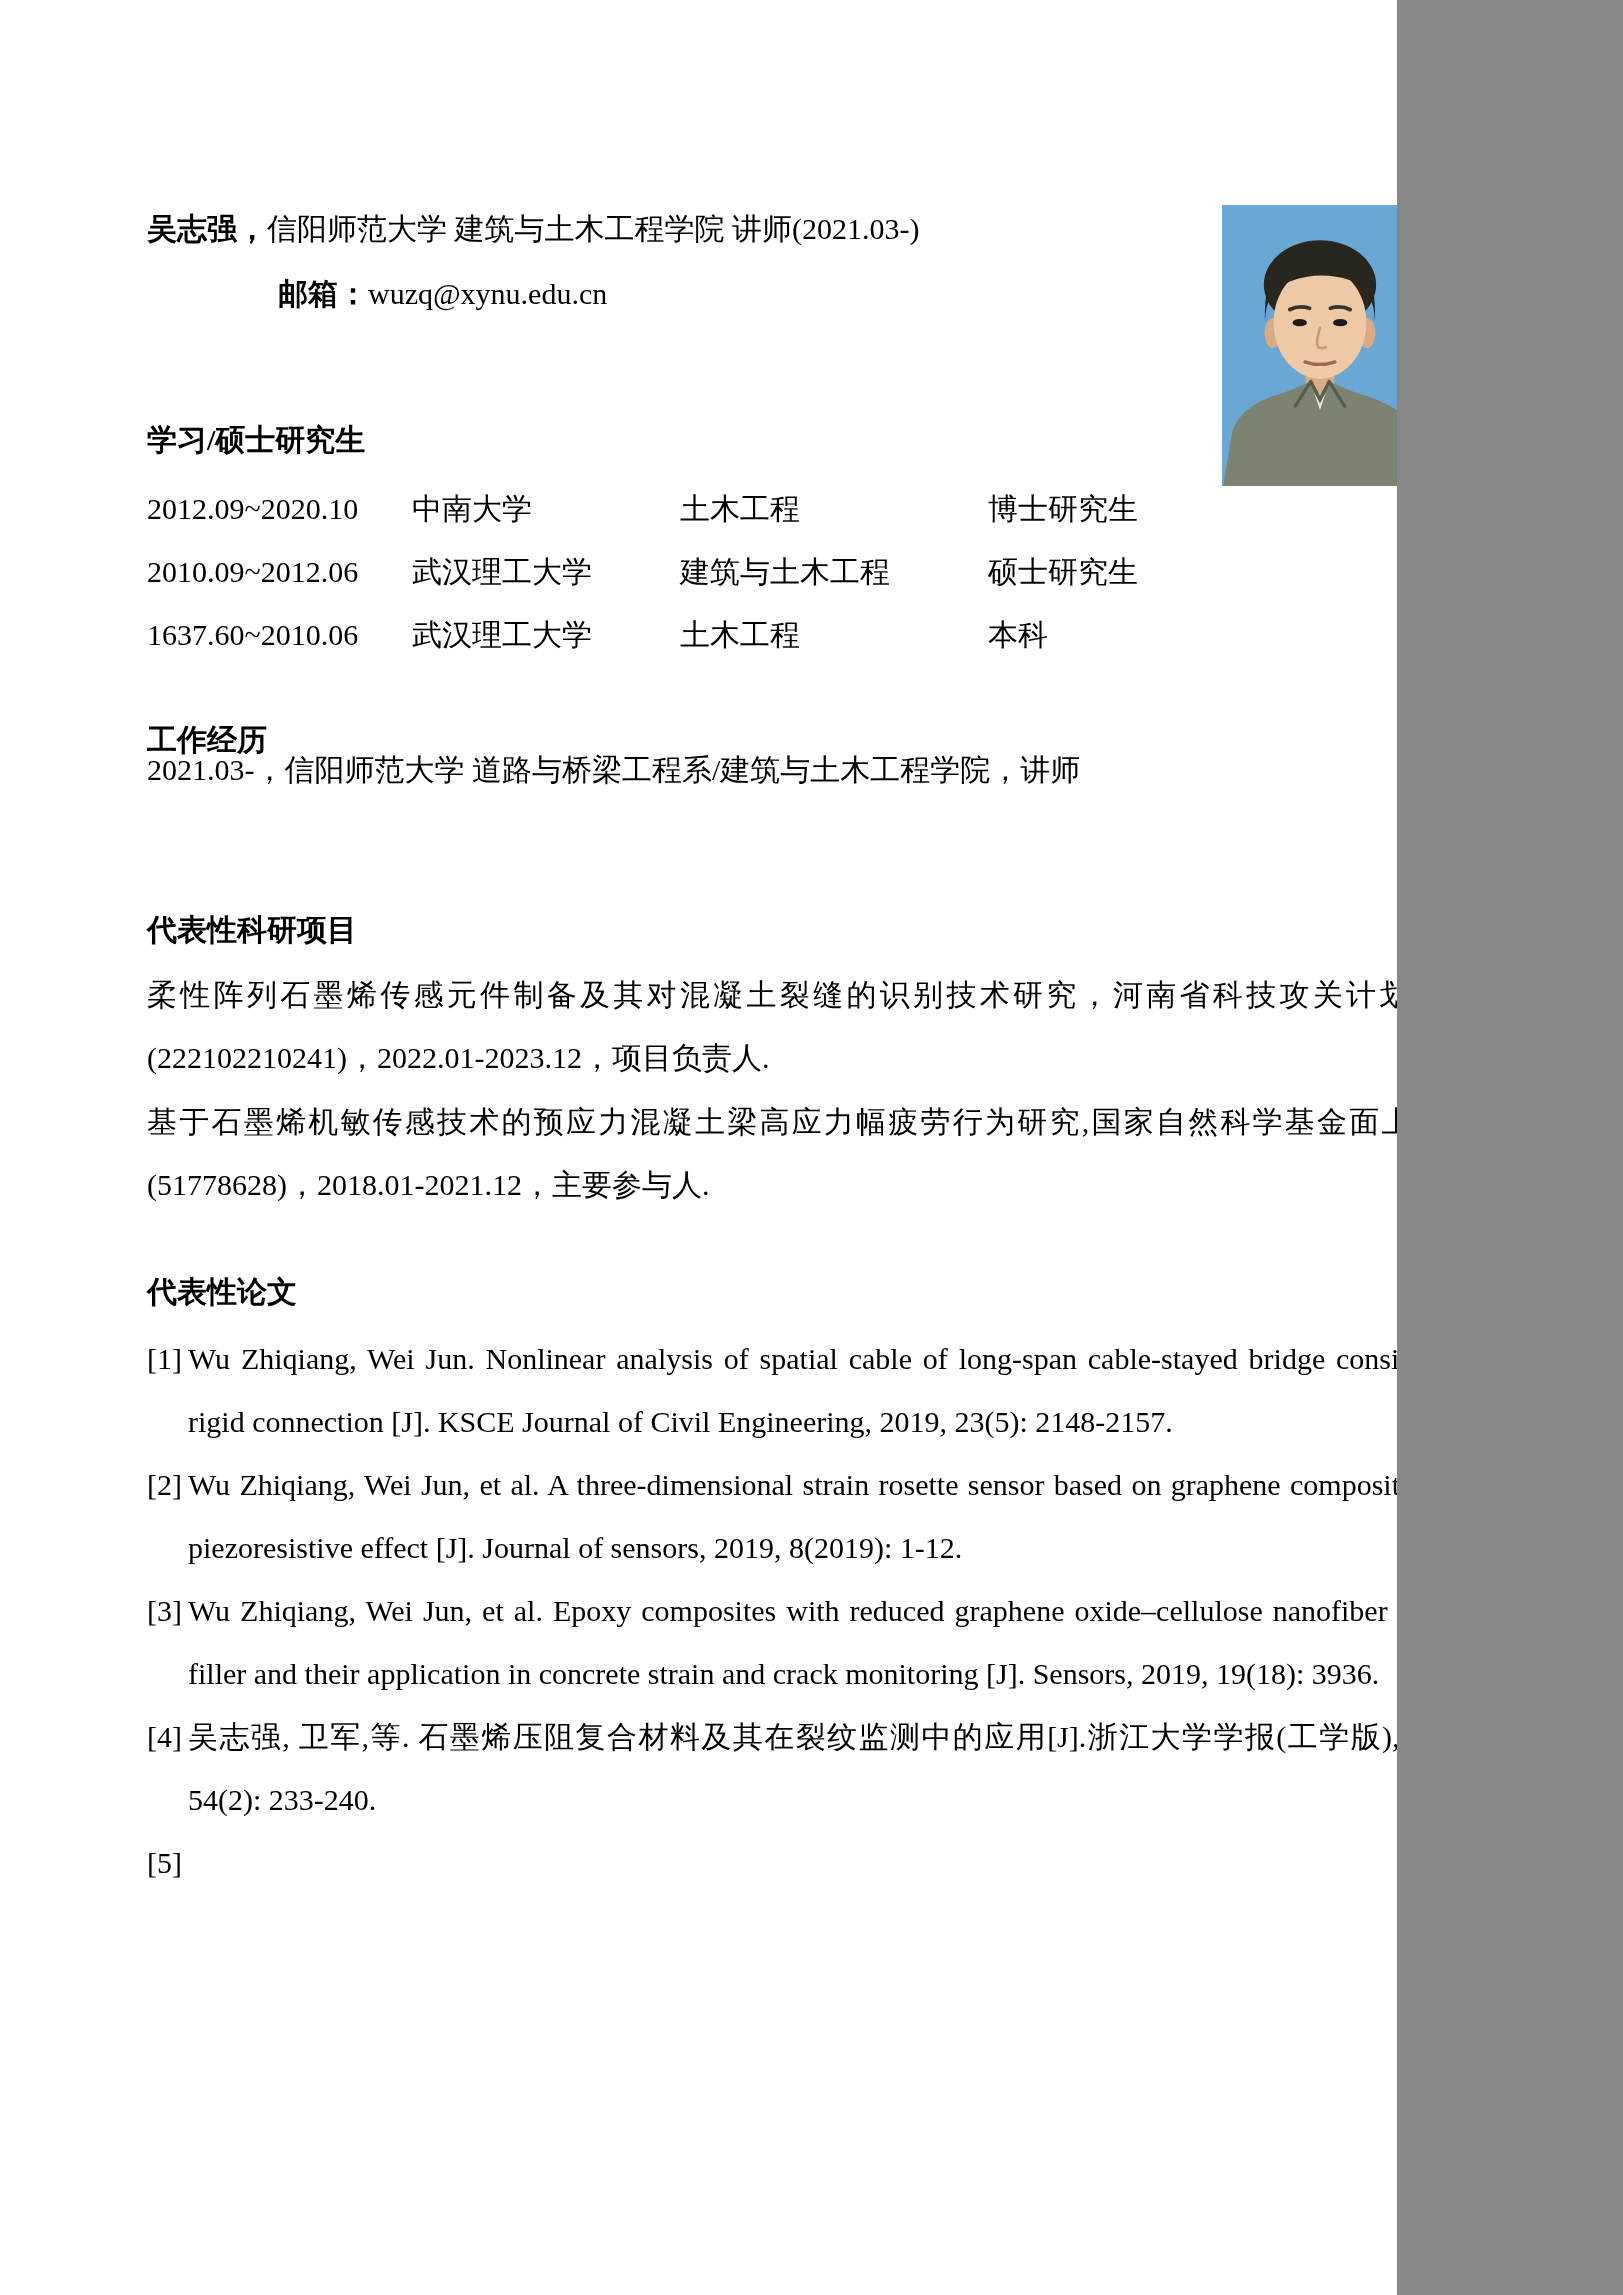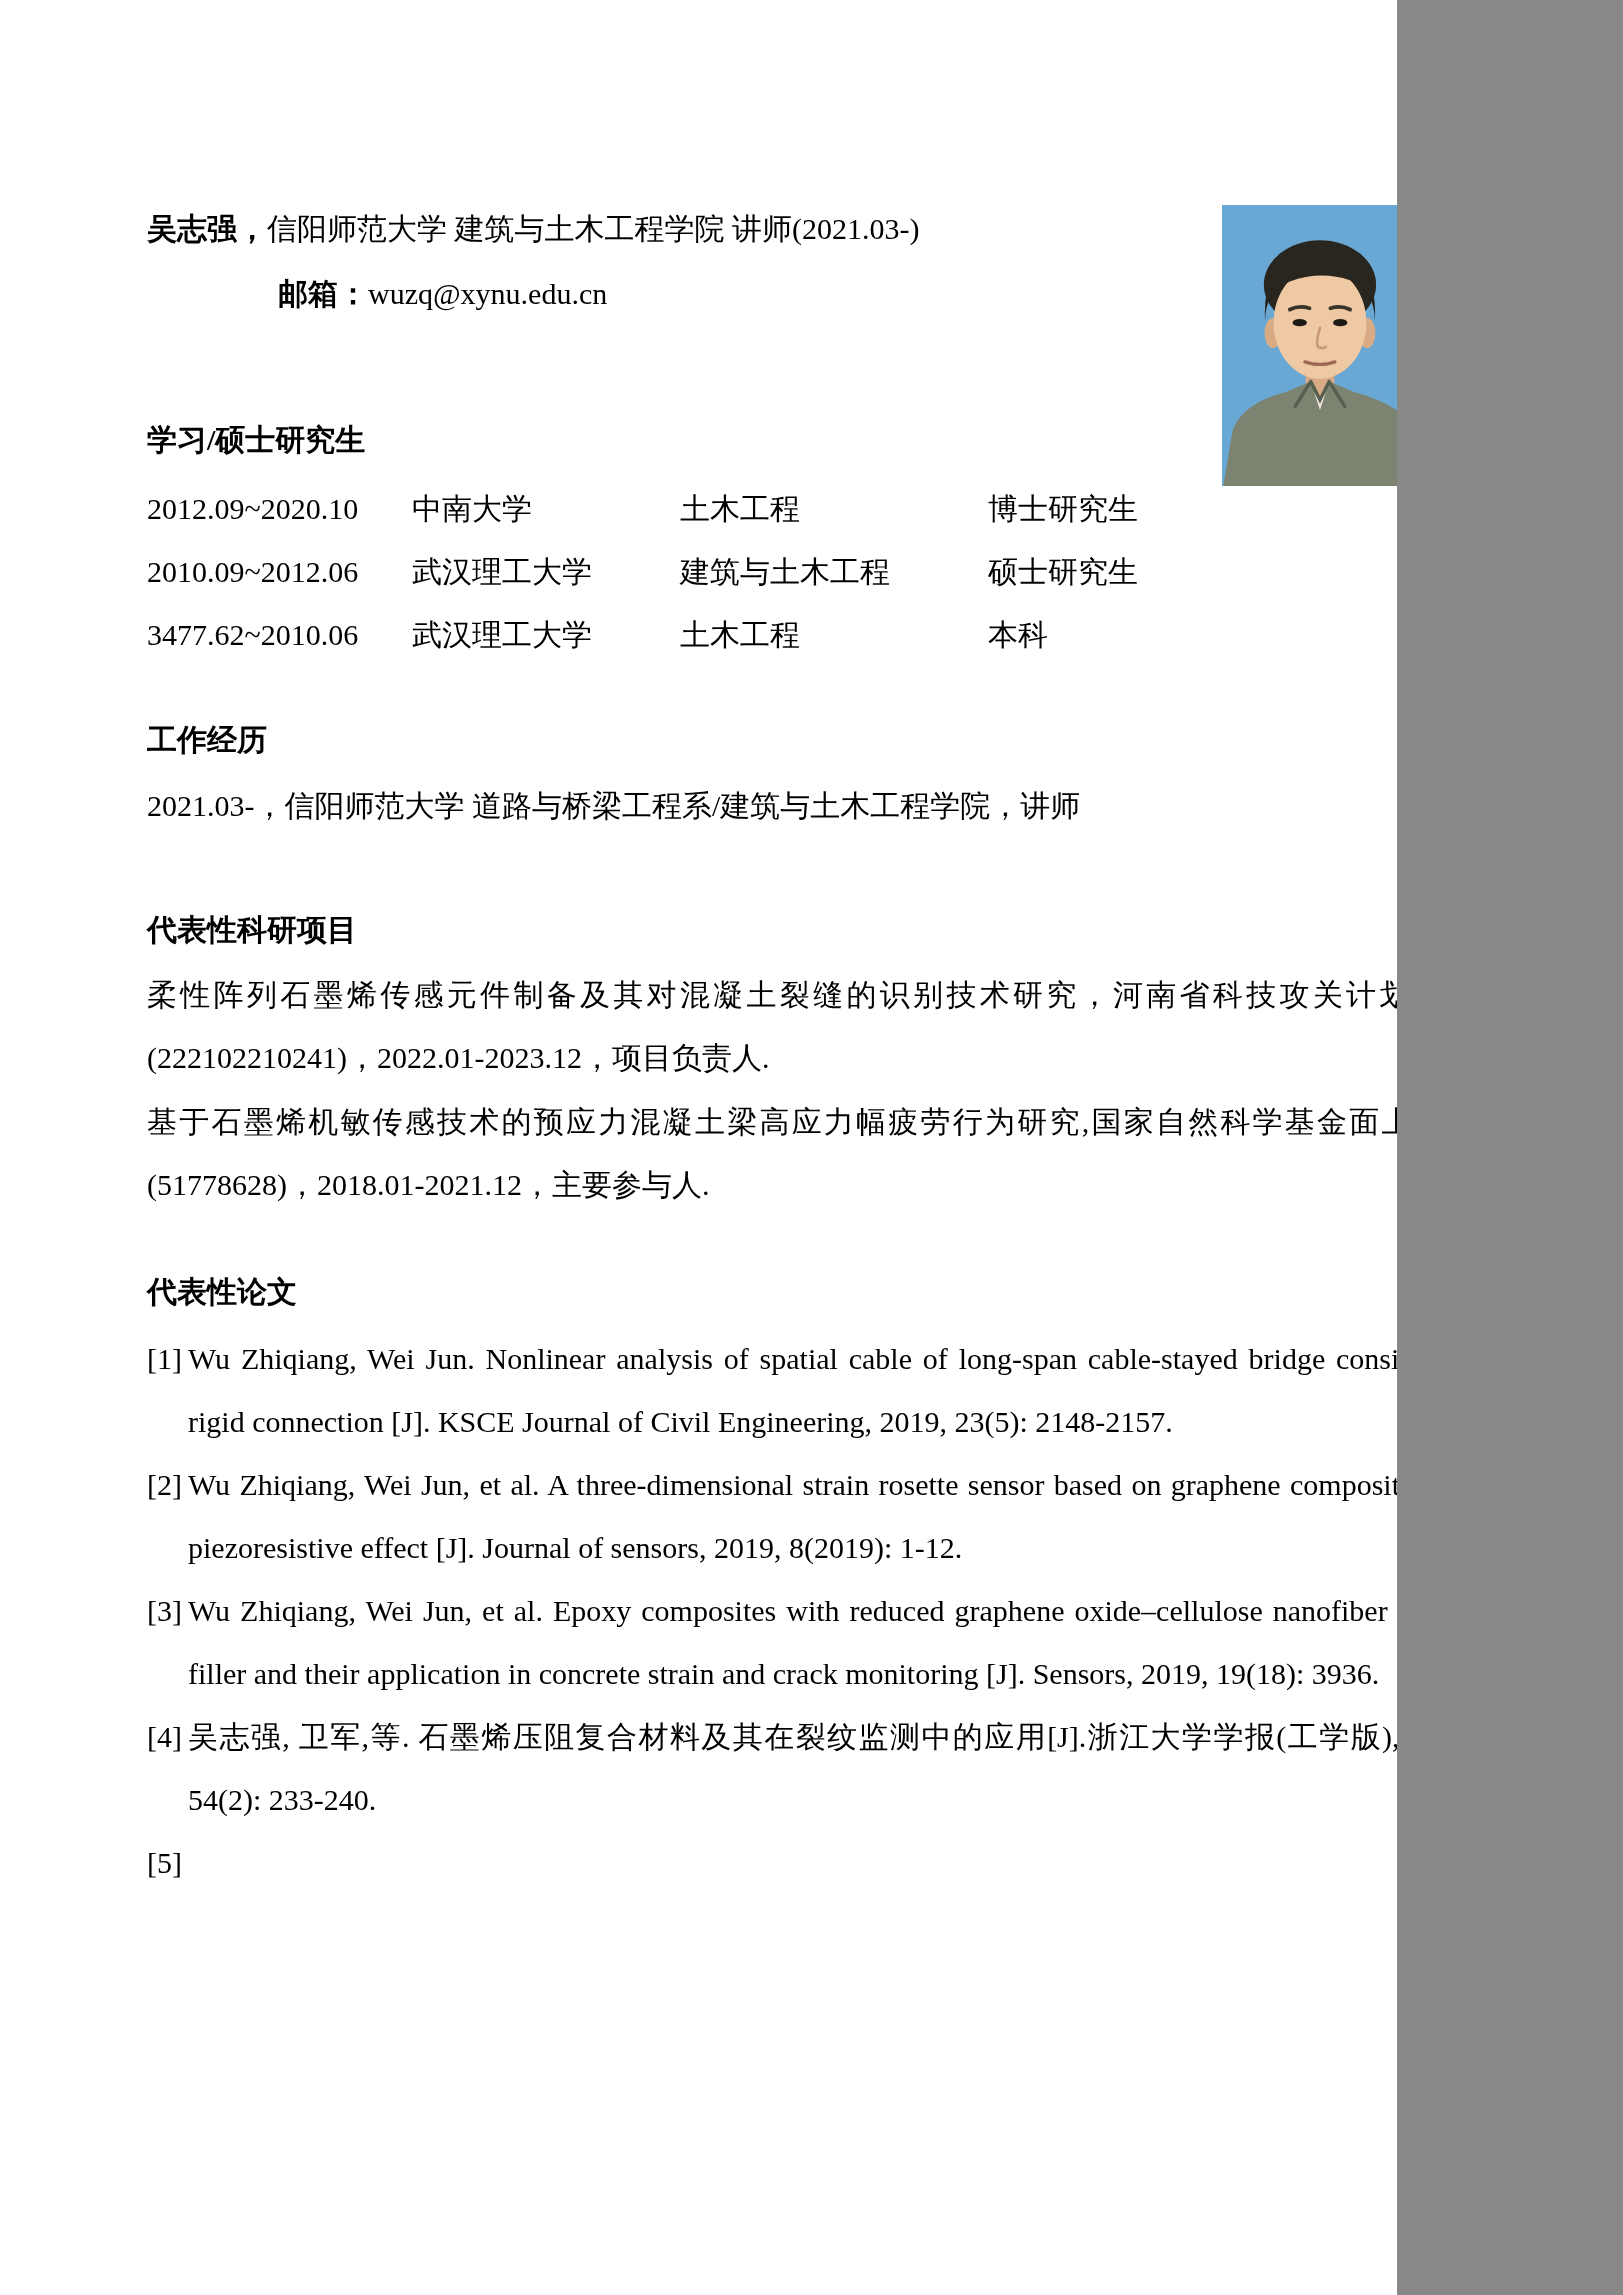--- a/index.html
+++ b/index.html
@@ -100,29 +100,29 @@
       <span class="edu-major">土木工程</span>
       <span class="edu-degree">博士研究生</span>
     </div>
     <div class="edu-row">
       <span class="edu-period">2010.09~2012.06</span>
       <span class="edu-school">武汉理工大学</span>
       <span class="edu-major">建筑与土木工程</span>
       <span class="edu-degree">硕士研究生</span>
     </div>
     <div class="edu-row">
-      <span class="edu-period">3477.62~2010.06</span>
+      <span class="edu-period">1637.60~2010.06</span>
       <span class="edu-school">武汉理工大学</span>
       <span class="edu-major">土木工程</span>
       <span class="edu-degree">本科</span>
     </div>
   </div>
 
   <div class="blk sec-title" style="top:708px;">工作经历</div>
-  <div class="blk" style="top:774px;">2021.03-，信阳师范大学 道路与桥梁工程系/建筑与土木工程学院，讲师</div>
+  <div class="blk" style="top:738px;">2021.03-，信阳师范大学 道路与桥梁工程系/建筑与土木工程学院，讲师</div>
 
   <div class="blk sec-title" style="top:898px;">代表性科研项目</div>
   <div class="blk" style="top:963px;">柔性阵列石墨烯传感元件制备及其对混凝土裂缝的识别技术研究，河南省科技攻关计划项目(222102210241)，2022.01-2023.12，项目负责人.</div>
   <div class="blk" style="top:1090px;">基于石墨烯机敏传感技术的预应力混凝土梁高应力幅疲劳行为研究,国家自然科学基金面上项目(51778628)，2018.01-2021.12，主要参与人.</div>
 
   <div class="blk sec-title" style="top:1260px;">代表性论文</div>
   <div class="blk" style="top:1327px;">
     <div class="pub-item">
       <span class="pub-index">[1]</span>
       <span>Wu Zhiqiang, Wei Jun. Nonlinear analysis of spatial cable of long-span cable-stayed bridge considering rigid connection [J]. KSCE Journal of Civil Engineering, 2019, 23(5): 2148-2157.</span>

